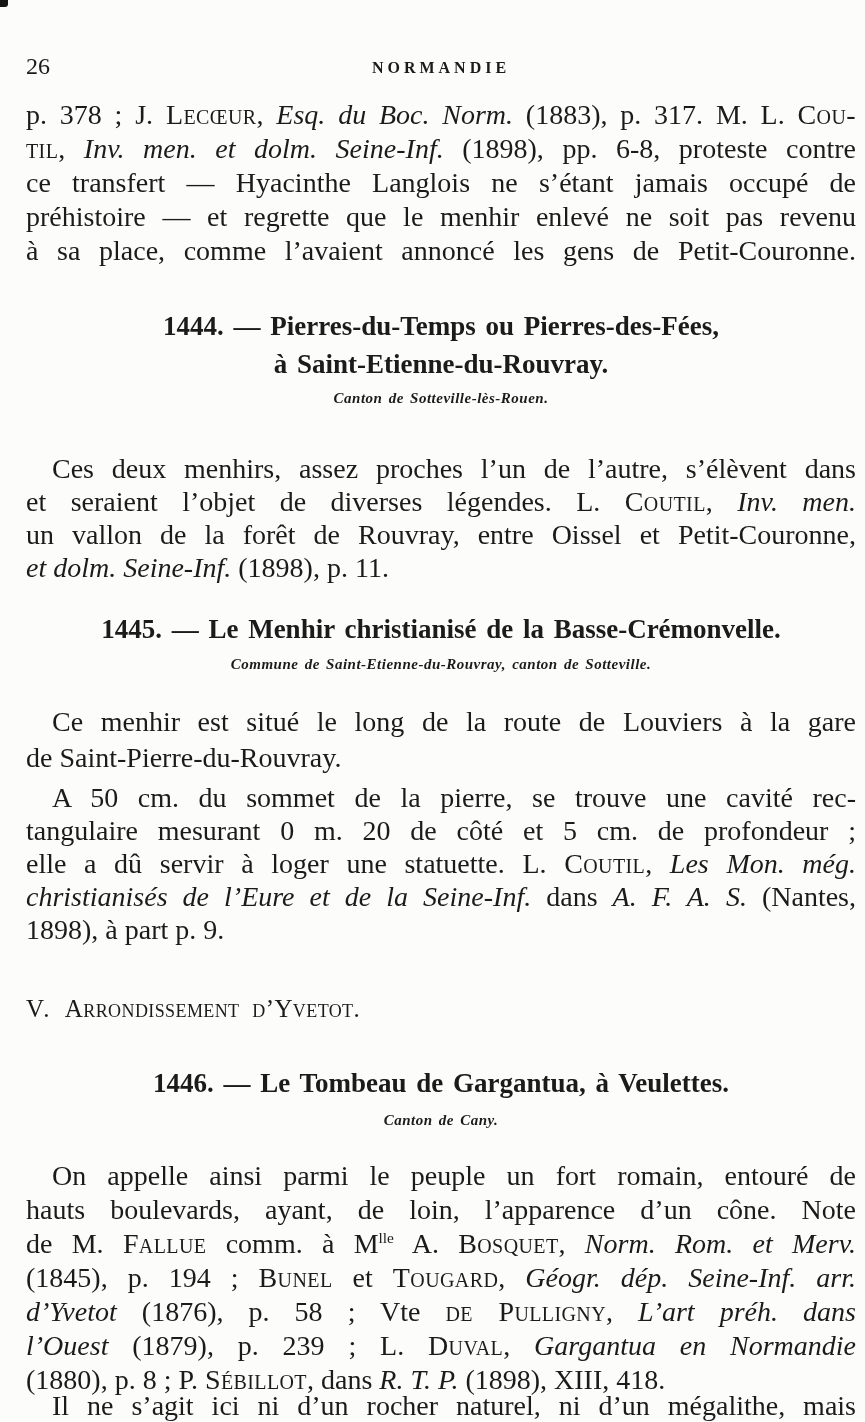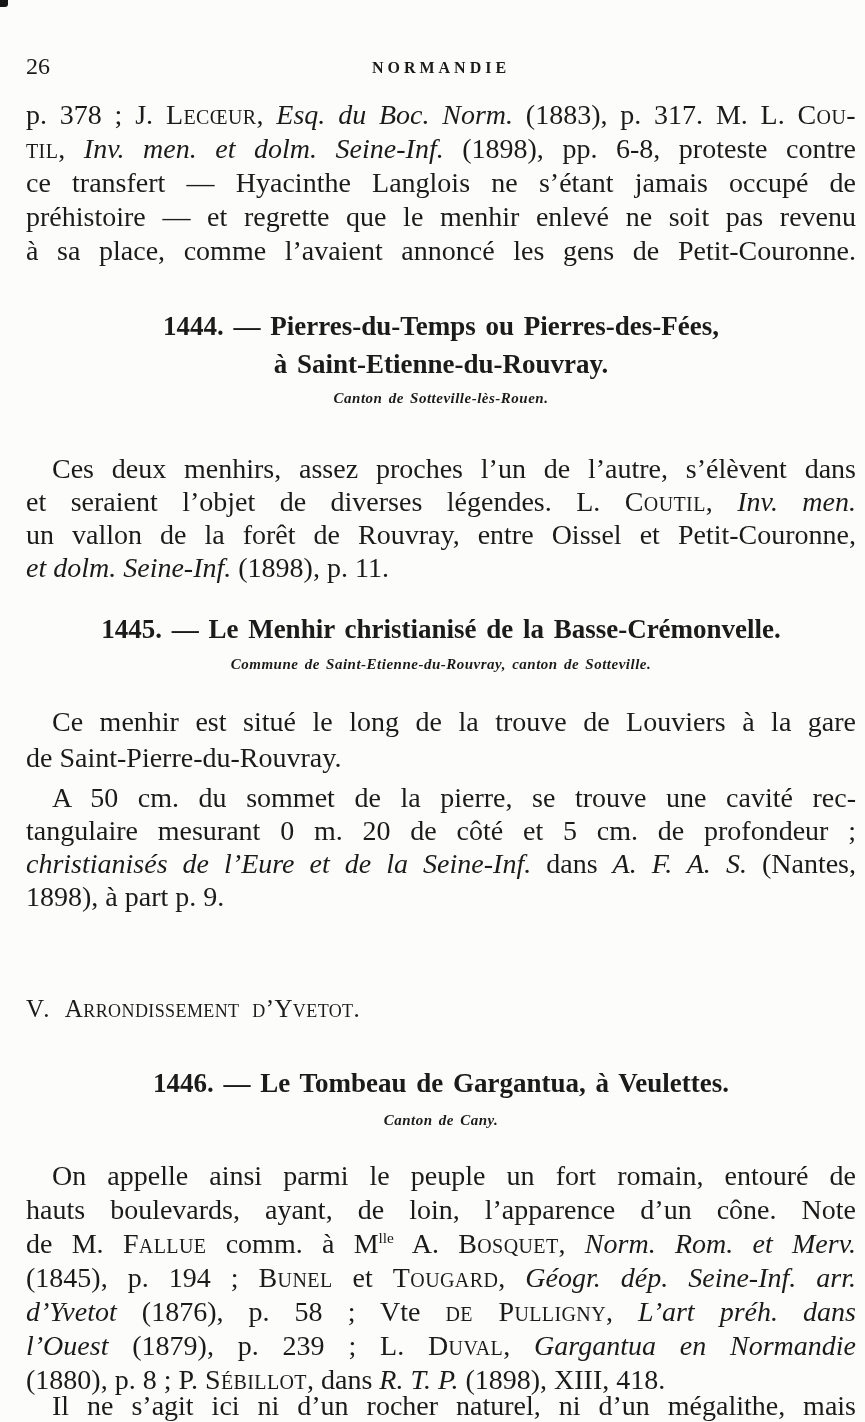--- a/index.html
+++ b/index.html
@@ -106,26 +106,27 @@
     <div class="line"><span>et seraient l’objet de diverses légendes. L. </span><span class="sc">Coutil</span><span>, </span><span class="i">Inv. men.</span></div>
     <div class="line"><span>un vallon de la forêt de Rouvray, entre Oissel et Petit-Couronne,</span></div>
     <div class="line end"><span class="i">et dolm. Seine-Inf.</span><span> (1898), p. 11.</span></div>
   </div>
 
 <div id="h1445" class="abs heading">
     <div class="line"><span>1445. — Le Menhir christianisé de la Basse-Crémonvelle.</span></div>
   </div>
 <div id="sub1445" class="abs subtitle">Commune de Saint-Etienne-du-Rouvray, canton de Sotteville.</div>
 <div id="para-1445a" class="abs para">
-    <div class="line indent"><span>Ce menhir est situé le long de la trouve de Louviers à la gare</span></div>
+    <div class="line indent"><span>Ce menhir est situé le long de la route de Louviers à la gare</span></div>
     <div class="line end"><span>de Saint-Pierre-du-Rouvray.</span></div>
   </div>
 <div id="para-1445b" class="abs para">
     <div class="line indent"><span>A 50 cm. du sommet de la pierre, se trouve une cavité rec-</span></div>
     <div class="line"><span>tangulaire mesurant 0 m. 20 de côté et 5 cm. de profondeur ;</span></div>
+    <div class="line"><span>elle a dû servir à loger une statuette. L. </span><span class="sc">Coutil</span><span>, </span><span class="i">Les Mon. még.</span></div>
     <div class="line"><span class="i">christianisés de l’Eure et de la Seine-Inf.</span><span> dans </span><span class="i">A. F. A. S.</span><span> (Nantes,</span></div>
     <div class="line end"><span>1898), à part p. 9.</span></div>
   </div>
 
 <div id="sec-v" class="abs">
     <div class="line"><span>V. </span><span class="sc">Arrondissement</span><span> </span><span class="sc">d’Yvetot</span><span>.</span></div>
   </div>
 
 <div id="h1446" class="abs heading">
     <div class="line"><span>1446. — Le Tombeau de Gargantua, à Veulettes.</span></div>

